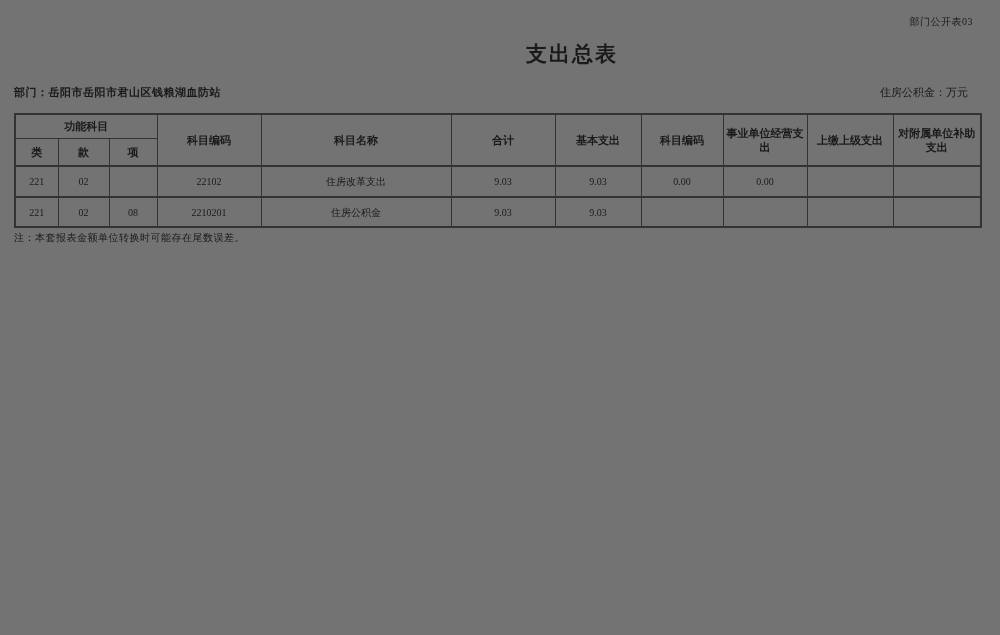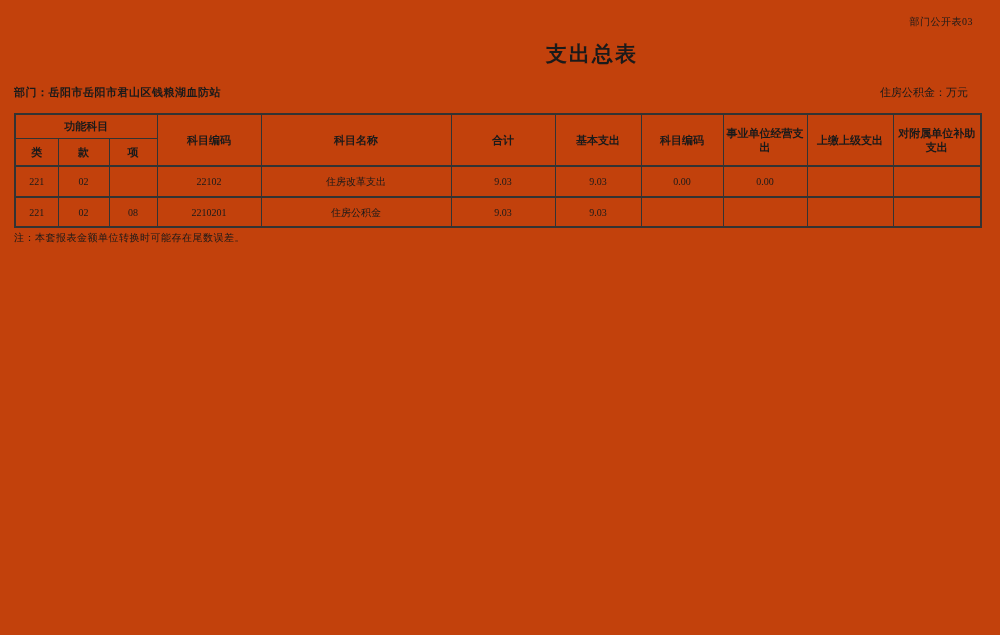--- a/index.html
+++ b/index.html
@@ -1,35 +1,35 @@
 <!DOCTYPE html>
 <html><head>
 <meta charset="utf-8">
 <style>
   html, body { margin: 0; padding: 0; background: #ffffff; }
   .page {
     position: relative;
     width: 1000px;
     height: 635px;
-    background: #c2410c;
+    background: #737373;
     color: #1a1a1a;
     font-family: "Liberation Serif", "DejaVu Serif", serif;
     overflow: hidden;
   }
   .corner-label {
     position: absolute;
     top: 15px;
     right: 27px;
     font-size: 10px;
     letter-spacing: 0.5px;
   }
   .doc-title {
     position: absolute;
     top: 40px;
-    left: 492px;
+    left: 472px;
     width: 200px;
     margin: 0;
     text-align: center;
     font-size: 21px;
     font-weight: bold;
     letter-spacing: 2px;
   }
   .meta-row {
     position: absolute;
     top: 85px;

